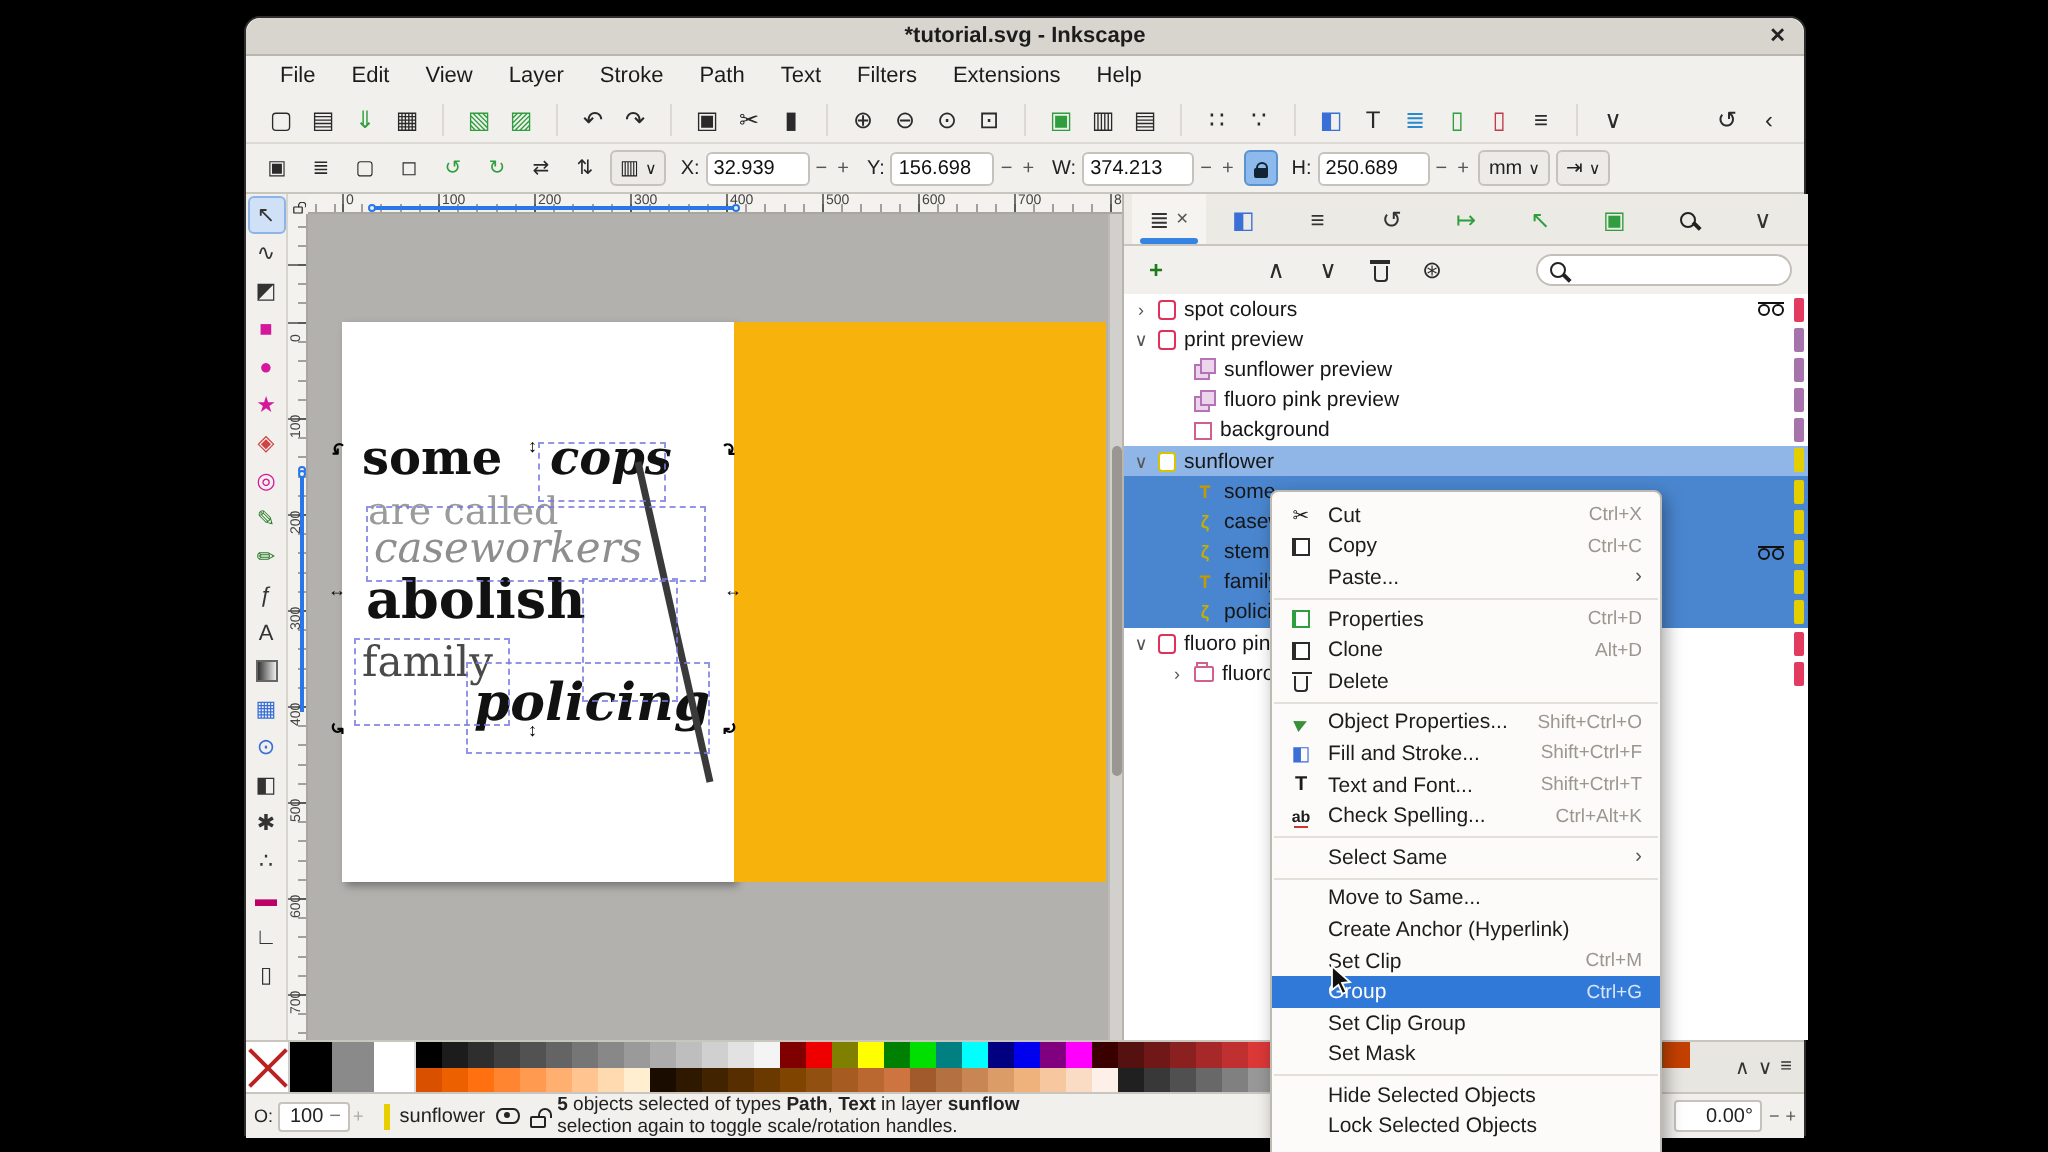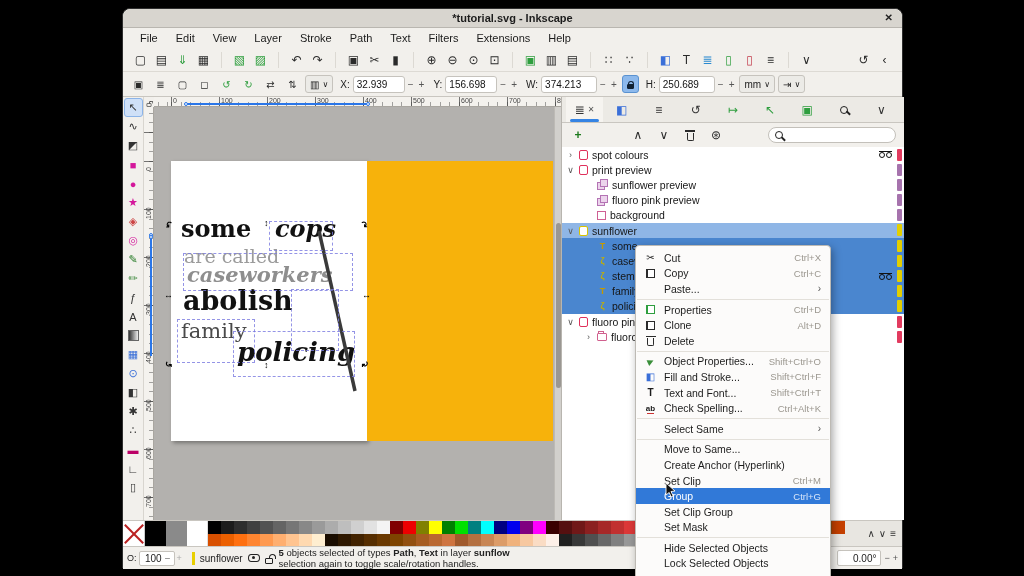--- a/index.html
+++ b/index.html
@@ -368,21 +368,21 @@
             <i class="s"></i>
             <i class="e"></i>
           </span>
         </div>
 
       <div class="canvas">
         <div class="page">
           <div class="art" style="left:10px;top:56px;font-size:24px;font-weight:bold;">some</div>
           <div class="art" style="left:104px;top:56px;font-size:24px;font-weight:bold;font-style:italic;">cops</div>
           <div class="art" style="left:13px;top:86px;font-size:19px;color:#9b9b9b;">are called</div>
-          <div class="art" style="left:16px;top:103px;font-size:21px;font-weight:bold;font-style:italic;color:#8e8e8e;">caseworkers</div>
+          <div class="art" style="left:16px;top:103px;font-size:21px;font-weight:normal;font-style:italic;color:#8e8e8e;">caseworkers</div>
           <div class="art" style="left:12px;top:126px;font-size:27px;font-weight:bold;">abolish</div>
           <div class="art" style="left:10px;top:160px;font-size:21px;color:#4a4a4a;">family</div>
           <div class="art" style="left:66px;top:178px;font-size:26px;font-weight:bold;font-style:italic;">policing</div>
           <svg class="stemline" width="196" height="280">
             <line x1="148" y1="70" x2="184" y2="230" stroke="#3a3a3a" stroke-width="3.5"></line>
           </svg>
           <div class="dash" style="left:98px;top:60px;width:64px;height:30px;"></div>
           <div class="dash" style="left:12px;top:92px;width:170px;height:38px;"></div>
           <div class="dash" style="left:6px;top:158px;width:78px;height:44px;"></div>
           <div class="dash" style="left:62px;top:170px;width:122px;height:46px;"></div>

